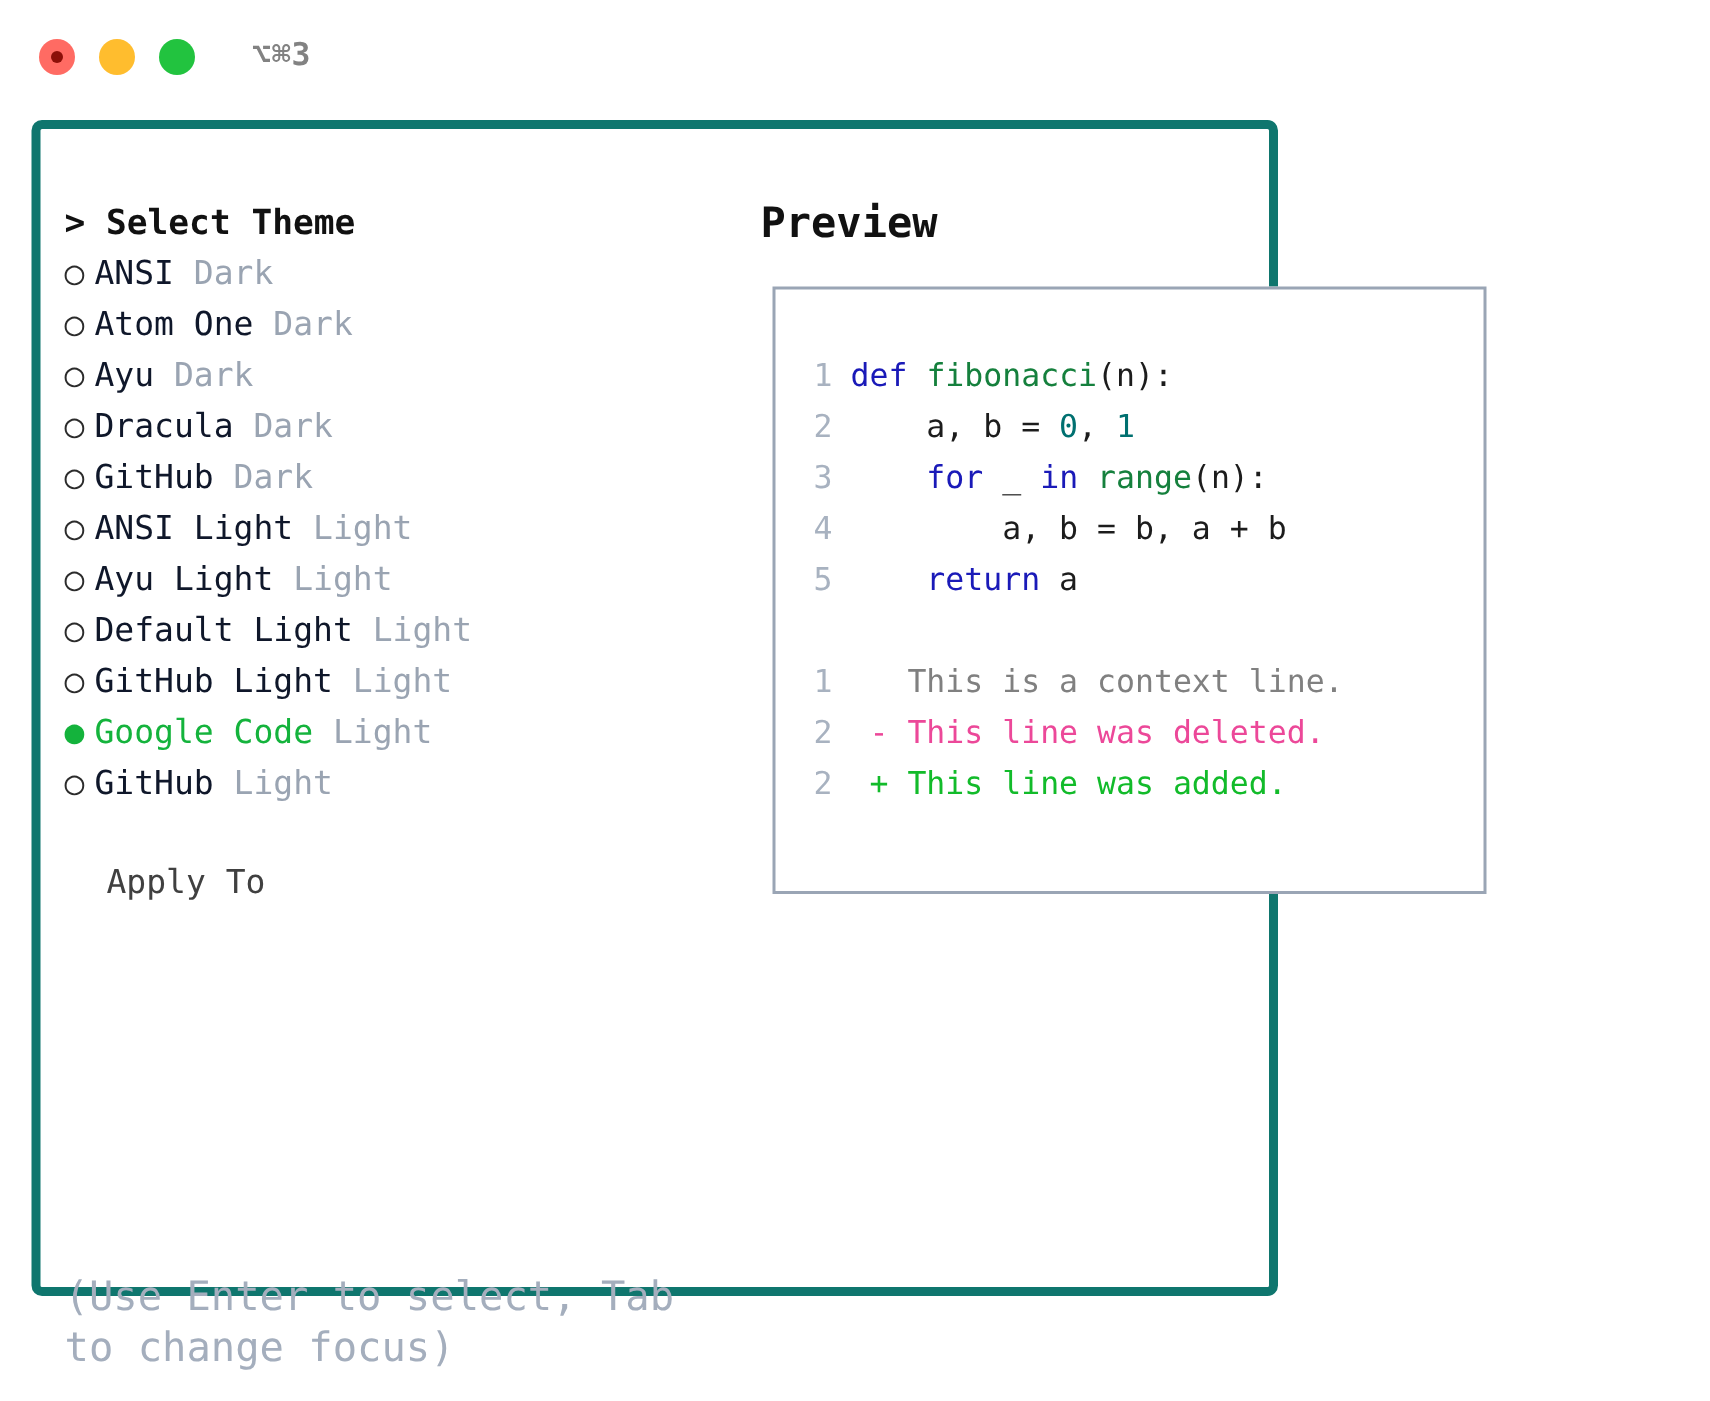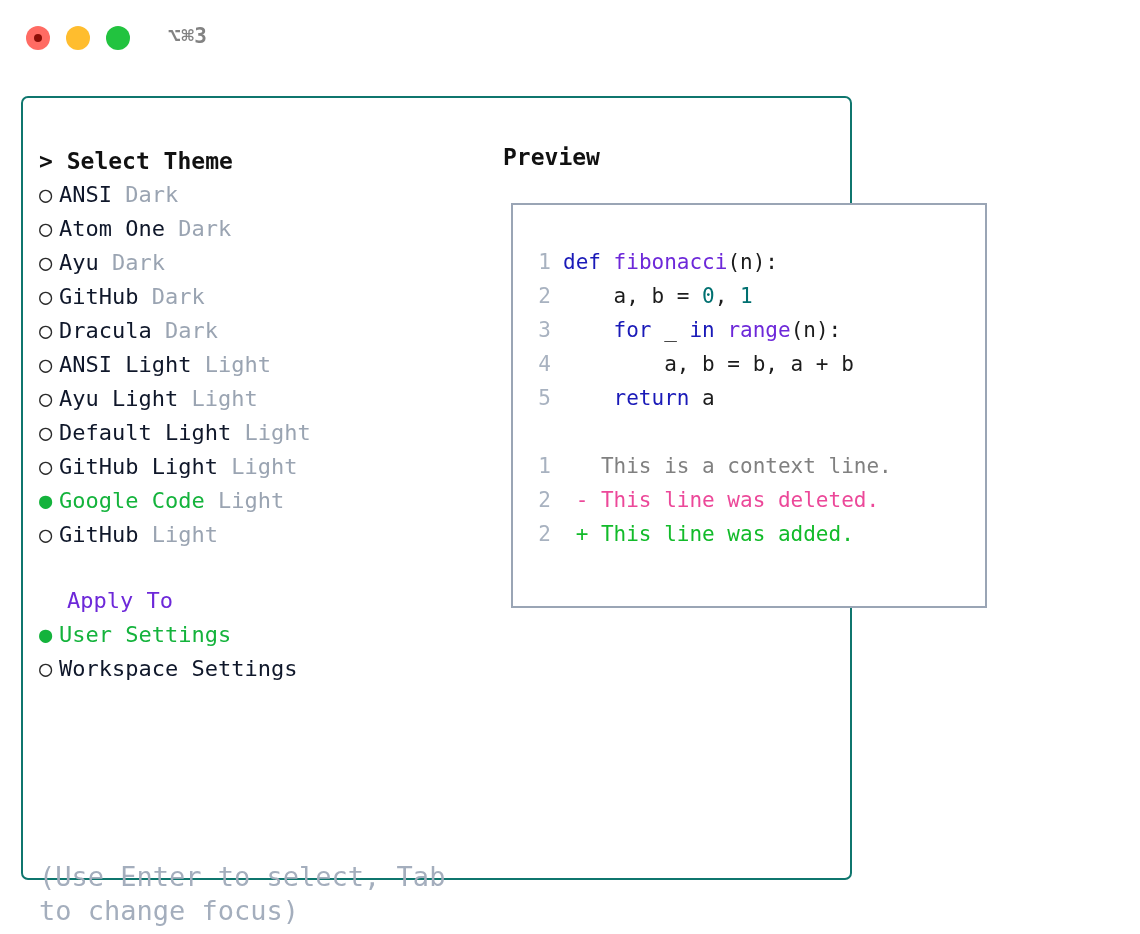--- a/index.html
+++ b/index.html
@@ -59,24 +59,24 @@
     font-weight: bold;
     color: #828282;
     letter-spacing: 0.5px;
     white-space: pre;
   }
 
   
   #content {
     position: absolute;
     left: 21px;
-    top: 96px;
+    top: 80px;
     width: 831px;
     height: 784px;
-    border: 2px solid #0f766e;
+    border: 6px solid #0f766e;
     border-radius: 7px;
     box-sizing: border-box;
     background: #ffffff;
   }
 
   
   #left-col {
     position: absolute;
     left: 16px;
     top: 46px;
@@ -106,21 +106,21 @@
 
   .label { color: #0f172a; }
   .label.sel { color: #14b33c; }
 
   .badge {
     color: #9aa4b2;
   }
 
   .section-head {
     font-size: 22px;
-    color: #6d28d9;
+    color: #404040;
     height: 34px;
     line-height: 34px;
     white-space: pre;
   }
 
   #apply-to-block { margin-top: 32px; }
 
   #hint {
     position: absolute;
     left: 16px;
@@ -130,21 +130,21 @@
     line-height: 34px;
     color: #a4aebd;
     white-space: pre-wrap;
   }
 
   
   #preview-title {
     position: absolute;
     left: 480px;
     top: 46px;
-    font-size: 23px;
+    font-size: 28px;
     font-weight: bold;
     color: #111111;
   }
 
   #preview-box {
     position: absolute;
     left: 488px;
     top: 105px;
     width: 476px;
     height: 405px;
@@ -163,21 +163,21 @@
   }
   .codeline { height: 34px; }
   .ln {
     display: inline-block;
     width: 22px;
     text-align: right;
     color: #a8b2c0;
     margin-right: 12px;
   }
   .kw   { color: #1a1ab8; }
-  .fn   { color: #6d28d9; }
+  .fn   { color: #15803d; }
   .num  { color: #007070; }
   .txt  { color: #1c1c1c; }
   .blank { height: 34px; }
 
   .dline-ctx { color: #808080; }
   .dline-del { color: #ec4899; }
   .dline-add { color: #12bb2a; }
 </style>
 </head>
 <body>
@@ -192,36 +192,32 @@
   </div>
 
   <div id="content">
 
     <div id="left-col">
       <div class="row" id="select-theme-header">&gt; Select Theme</div>
       <div id="theme-list">
           <div class="row"><span class="bullet">○</span><span class="label">ANSI</span><span> </span><span class="badge">Dark</span></div>
           <div class="row"><span class="bullet">○</span><span class="label">Atom One</span><span> </span><span class="badge">Dark</span></div>
           <div class="row"><span class="bullet">○</span><span class="label">Ayu</span><span> </span><span class="badge">Dark</span></div>
+          <div class="row"><span class="bullet">○</span><span class="label">Dracula</span><span> </span><span class="badge">Dark</span></div>
           <div class="row"><span class="bullet">○</span><span class="label">GitHub</span><span> </span><span class="badge">Dark</span></div>
-          <div class="row"><span class="bullet">○</span><span class="label">Dracula</span><span> </span><span class="badge">Dark</span></div>
           <div class="row"><span class="bullet">○</span><span class="label">ANSI Light</span><span> </span><span class="badge">Light</span></div>
           <div class="row"><span class="bullet">○</span><span class="label">Ayu Light</span><span> </span><span class="badge">Light</span></div>
           <div class="row"><span class="bullet">○</span><span class="label">Default Light</span><span> </span><span class="badge">Light</span></div>
           <div class="row"><span class="bullet">○</span><span class="label">GitHub Light</span><span> </span><span class="badge">Light</span></div>
           <div class="row"><span class="bullet sel">●</span><span class="label sel">Google Code</span><span> </span><span class="badge">Light</span></div>
           <div class="row"><span class="bullet">○</span><span class="label">GitHub</span><span> </span><span class="badge">Light</span></div>
         </div>
 
       <div id="apply-to-block">
         <div class="section-head" style="padding-left:28px;">Apply To</div>
-        <div id="apply-list">
-            <div class="row"><span class="bullet sel">●</span><span class="label sel">User Settings</span></div>
-            <div class="row"><span class="bullet">○</span><span class="label">Workspace Settings</span></div>
-          </div>
       </div>
     </div>
 
     <div id="hint">(Use Enter to select, Tab to change focus)</div>
 
     <div id="preview-title">Preview</div>
 
     <div id="preview-box">
       <div id="code"><div class="codeline"><span class="ln">1</span><span class="kw">def</span><span class="txt"> </span><span class="fn">fibonacci</span><span class="txt">(n):</span></div><div class="codeline"><span class="ln">2</span><span class="txt">    a, b = </span><span class="num">0</span><span class="txt">, </span><span class="num">1</span></div><div class="codeline"><span class="ln">3</span><span class="txt">    </span><span class="kw">for</span><span class="txt"> _ </span><span class="kw">in</span><span class="txt"> </span><span class="fn">range</span><span class="txt">(n):</span></div><div class="codeline"><span class="ln">4</span><span class="txt">        a, b = b, a + b</span></div><div class="codeline"><span class="ln">5</span><span class="txt">    </span><span class="kw">return</span><span class="txt"> a</span></div><div class="blank"></div><div class="codeline"><span class="ln">1</span><span class="dline-ctx">   This is a context line.</span></div><div class="codeline"><span class="ln">2</span><span class="dline-del"> - This line was deleted.</span></div><div class="codeline"><span class="ln">2</span><span class="dline-add"> + This line was added.</span></div></div>
     </div>

